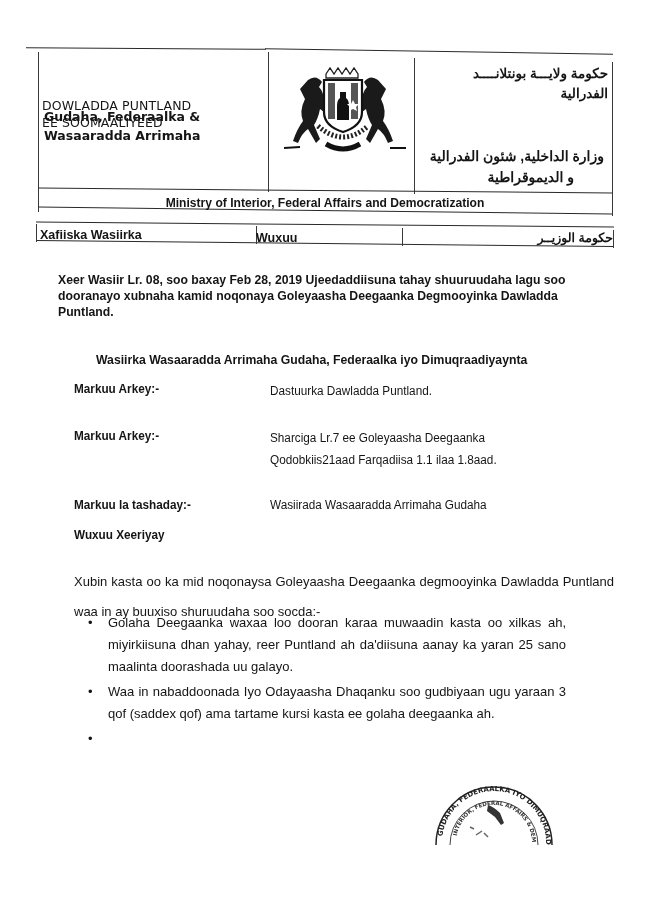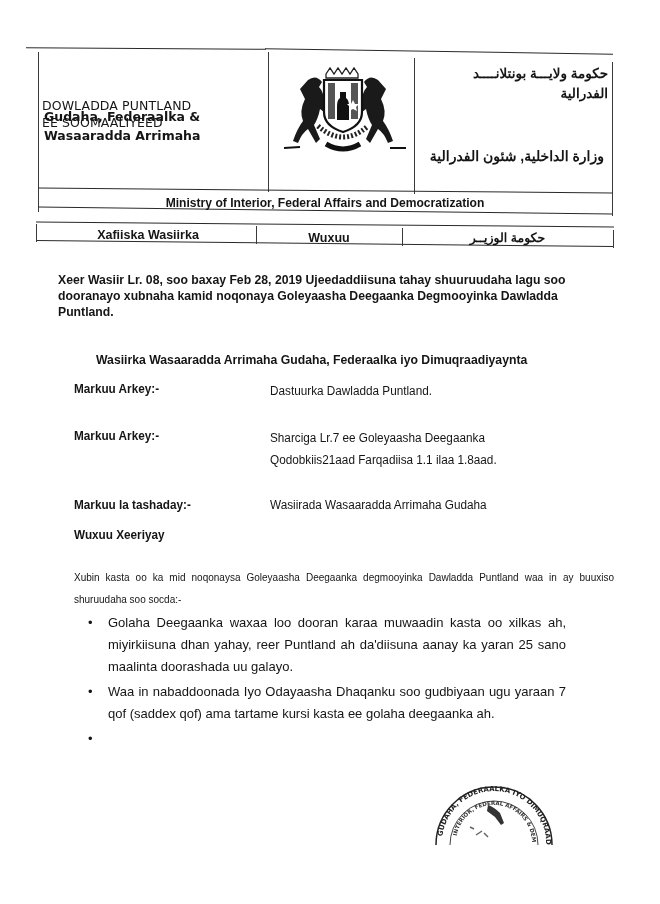--- a/index.html
+++ b/index.html
@@ -10,26 +10,26 @@
   .abs { position:absolute; }
   
   .hline { position:absolute; height:0; border-top:1.5px solid #2a2a2a; }
   .vline { position:absolute; width:0; border-left:1.3px solid #3a3a3a; }
   .gov-so { left:42px; top:58px; font-family:"DejaVu Sans", sans-serif; font-weight:normal; font-size:12.5px; line-height:17px; letter-spacing:0.1px;margin-top:39px; }
   .min-so { left:44px; top:107px; font-family:"DejaVu Sans", sans-serif; font-weight:bold; font-size:12.5px; line-height:19px; }
   .gov-ar { left:418px; top:64px; width:190px; text-align:right; direction:rtl; font-weight:bold; font-size:13.5px; line-height:20px; }
   .min-ar { left:418px; top:118px; width:190px; text-align:right; direction:rtl; font-weight:bold; font-size:14px; line-height:21px; padding-right:4px; box-sizing:border-box;margin-top:28px; }
   .logo { left:278px; top:64px; width:130px; height:100px; }
   .ministry-en { left:38px; top:194px; width:574px; text-align:center; font-weight:bold; font-size:13px; line-height:17px; transform:scaleX(0.93); }
-  .office-cell { position:absolute; top:227px; font-weight:bold; font-size:12.5px; line-height:16px; text-align:center; }
+  .office-cell { position:absolute; top:227px; font-weight:bold; font-size:12.5px; line-height:16px; }
   .subject { left:58px; top:272px; width:540px; font-weight:bold; font-size:13px; line-height:16px; transform-origin:left top; transform:scaleX(0.94); }
   .minister-line { left:96px; top:352px; font-weight:bold; font-size:13px; line-height:16px; transform-origin:left top; transform:scaleX(0.94); }
   .label { position:absolute; left:74px; font-weight:bold; font-size:12.5px; line-height:16px; transform-origin:left top; transform:scaleX(0.94); }
   .value { position:absolute; left:270px; font-size:12.5px; line-height:16px; transform-origin:left top; transform:scaleX(0.94); }
-  .intro { left:74px; top:567px; width:540px; font-size:10px; line-height:22px; text-align:justify; }
+  .intro { left:74px; top:567px; width:540px; font-size:13px; line-height:30px; text-align:justify; }
   .bullets { left:88px; top:612px; width:478px; margin:0; padding:0; list-style:none; }
   .bullets li { position:relative; padding-left:20px; font-size:13px; line-height:22px; text-align:justify; margin-bottom:3px; }
   .bullets li .dot { position:absolute; left:0; top:0; font-size:13px; }
   .stamp { left:428px; top:765px; width:130px; height:100px; }
 </style>
 </head>
 <body>
 
 <div class="hline" style="left:26px; top:48px; width:240px; transform:rotate(0.4deg);"></div>
 <div class="hline" style="left:265px; top:51px; width:348px; transform:rotate(0.9deg);"></div>
@@ -71,20 +71,21 @@
     <path d="M48 80 q17 10 34 0" fill="none" stroke="#111" stroke-width="5"></path>
   </svg>
 </div>
 
 <div class="abs gov-ar">
   <div>حكومة ولايـــة بونتلانــــد</div>
   <div>الفدرالية</div>
 </div>
 <div class="abs min-ar">
   <div>وزارة الداخلية, شئون الفدرالية</div>
+  <div style="padding-right:30px;">و الديموقراطية</div>
 </div>
 
 <div class="abs ministry-en">Ministry of Interior, Federal Affairs and Democratization</div>
 
 <div class="hline" style="left:36px; top:224px; width:578px; transform:rotate(0.5deg);"></div>
 <div class="hline" style="left:36px; top:243px; width:578px; transform:rotate(0.6deg);"></div>
 <div class="vline" style="left:36px; top:224px; height:18px;"></div>
 <div class="vline" style="left:256px; top:226px; height:18px;"></div>
 <div class="vline" style="left:402px; top:228px; height:18px;"></div>
 <div class="vline" style="left:613px; top:230px; height:18px;"></div>
@@ -105,21 +106,21 @@
 
 <div class="label" style="top:497px;">Markuu la tashaday:-</div>
 <div class="value" style="top:497px;">Wasiirada Wasaaradda Arrimaha Gudaha</div>
 
 <div class="label" style="top:527px;">Wuxuu Xeeriyay</div>
 
 <div class="abs intro">Xubin kasta oo ka mid noqonaysa Goleyaasha Deegaanka degmooyinka Dawladda Puntland waa in ay buuxiso shuruudaha soo socda:-</div>
 
 <ul class="abs bullets">
   <li><span class="dot">•</span><span>Golaha Deegaanka waxaa loo dooran karaa muwaadin kasta oo xilkas ah, miyirkiisuna dhan yahay, reer Puntland ah da'diisuna aanay ka yaran 25 sano maalinta doorashada uu galayo.</span></li>
-  <li><span class="dot">•</span><span>Waa in nabaddoonada Iyo Odayaasha Dhaqanku soo gudbiyaan ugu yaraan 7 qof (saddex qof) ama tartame kursi kasta ee golaha deegaanka ah.</span></li>
+  <li><span class="dot">•</span><span>Waa in nabaddoonada Iyo Odayaasha Dhaqanku soo gudbiyaan ugu yaraan 3 qof (saddex qof) ama tartame kursi kasta ee golaha deegaanka ah.</span></li>
   <li><span class="dot">•</span></li>
 </ul>
 
 <div class="abs stamp">
   <svg width="130" height="100" viewBox="0 0 130 100">
     <defs>
       <path id="arcOuter" d="M14 78 A52 52 0 1 1 118 78"></path>
       <path id="arcInner" d="M28 78 A38 38 0 1 1 104 78"></path>
     </defs>
     <path d="M8 80 A58 58 0 1 1 124 80" fill="none" stroke="#222" stroke-width="1.5"></path>

